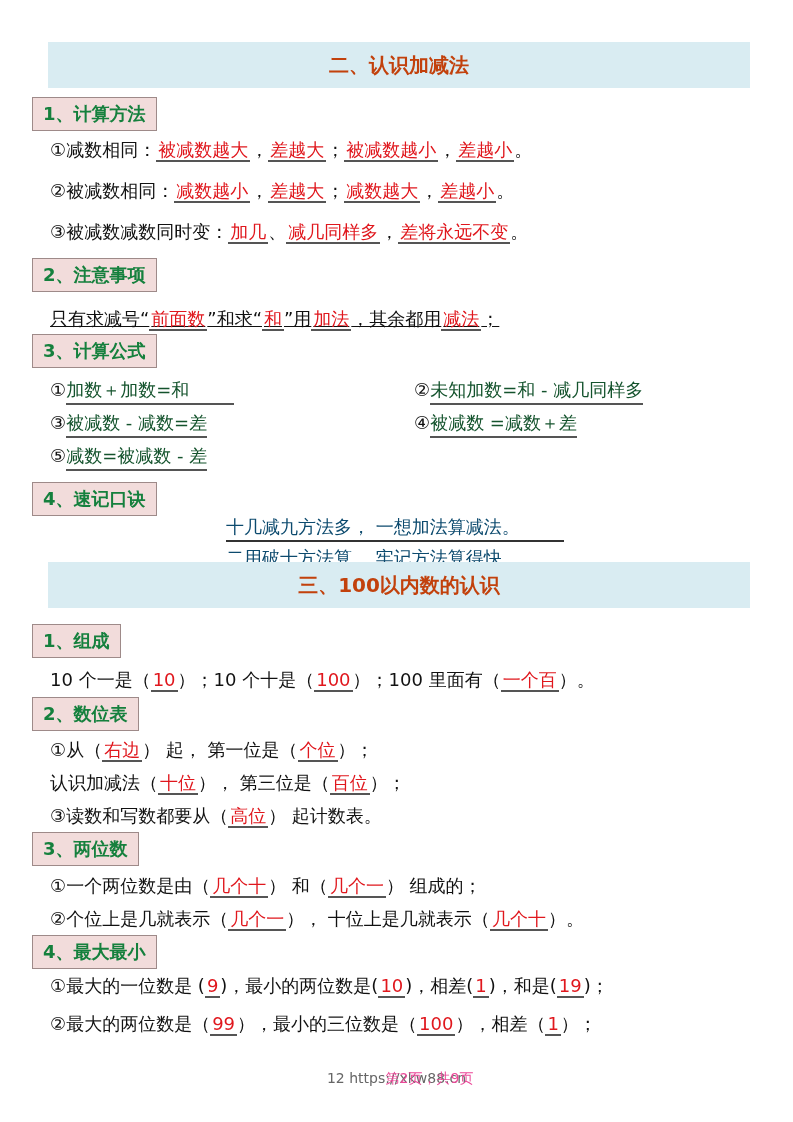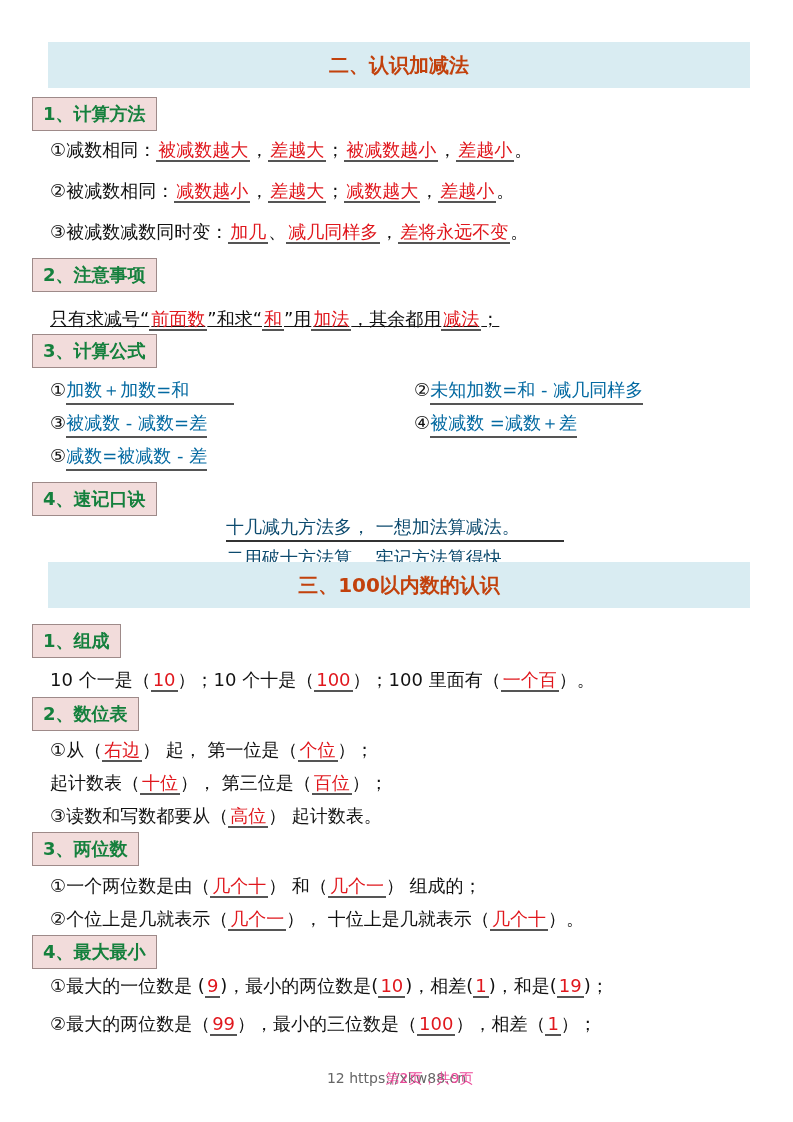--- a/index.html
+++ b/index.html
@@ -4,21 +4,21 @@
 <style>
   html, body { margin:0; padding:0; background:#ffffff; }
   body { width:793px; height:1122px; position:relative; overflow:hidden;
          font-family: "DejaVu Sans", "Liberation Sans", sans-serif; color:#111; }
   .banner { position:absolute; left:48px; width:702px; height:46px; background:#d9ecf2;
             display:flex; align-items:center; justify-content:center; font-size:20px; font-weight:bold; color:#c2410c; }
   .tag { position:absolute; left:32px; height:34px; padding:0 10px; background:#f2dcdb; border:1px solid #9e8a89;
          display:flex; align-items:center; font-size:18px; font-weight:bold; color:#15803d; box-sizing:border-box; }
   .line { position:absolute; left:50px; font-size:18px; white-space:nowrap; line-height:26px; }
   .ans { color:#e0171d; border-bottom:2px solid #555; padding:0 2px; }
-  .ans-wide { display:inline-block; color:#0369a1; border-bottom:2px solid #555; }
+  .ans-wide { display:inline-block; color:#14532d; border-bottom:2px solid #555; }
   .poem { position:absolute; left:226px; font-size:18px; color:#0c4a6e; border-bottom:2px solid #333; width:338px; line-height:26px; white-space:nowrap; }
   .footer { position:absolute; top:1070px; left:0; width:793px; text-align:center; font-size:14px; color:#666; }
   .footer span { position:absolute; left:0; width:793px; text-align:center; }
 </style>
 </head>
 <body>
 
 <div class="banner" style="top:42px;">
   <span>二、认识加减法</span>
 </div>
@@ -79,21 +79,21 @@
   <span>10 个一是（</span><span class="ans">10</span><span>）；10 个十是（</span><span class="ans">100</span><span>）；100 里面有（</span><span class="ans">一个百</span><span>）。</span>
 </div>
 
 <div class="tag" style="top:697px;">
   <span>2、数位表</span>
 </div>
 <div class="line" style="top:737px;">
   <span>①从（</span><span class="ans">右边</span><span>） 起， 第一位是（</span><span class="ans">个位</span><span>）；</span>
 </div>
 <div class="line" style="top:770px;">
-  <span>起计数表（</span><span class="ans">十位</span><span>）， 第三位是（</span><span class="ans">百位</span><span>）；</span>
+  <span>认识加减法（</span><span class="ans">十位</span><span>）， 第三位是（</span><span class="ans">百位</span><span>）；</span>
 </div>
 <div class="line" style="top:803px;">
   <span>③读数和写数都要从（</span><span class="ans">高位</span><span>） 起计数表。</span>
 </div>
 
 <div class="tag" style="top:832px;">
   <span>3、两位数</span>
 </div>
 <div class="line" style="top:873px;">
   <span>①一个两位数是由（</span><span class="ans">几个十</span><span>） 和（</span><span class="ans">几个一</span><span>） 组成的；</span>

